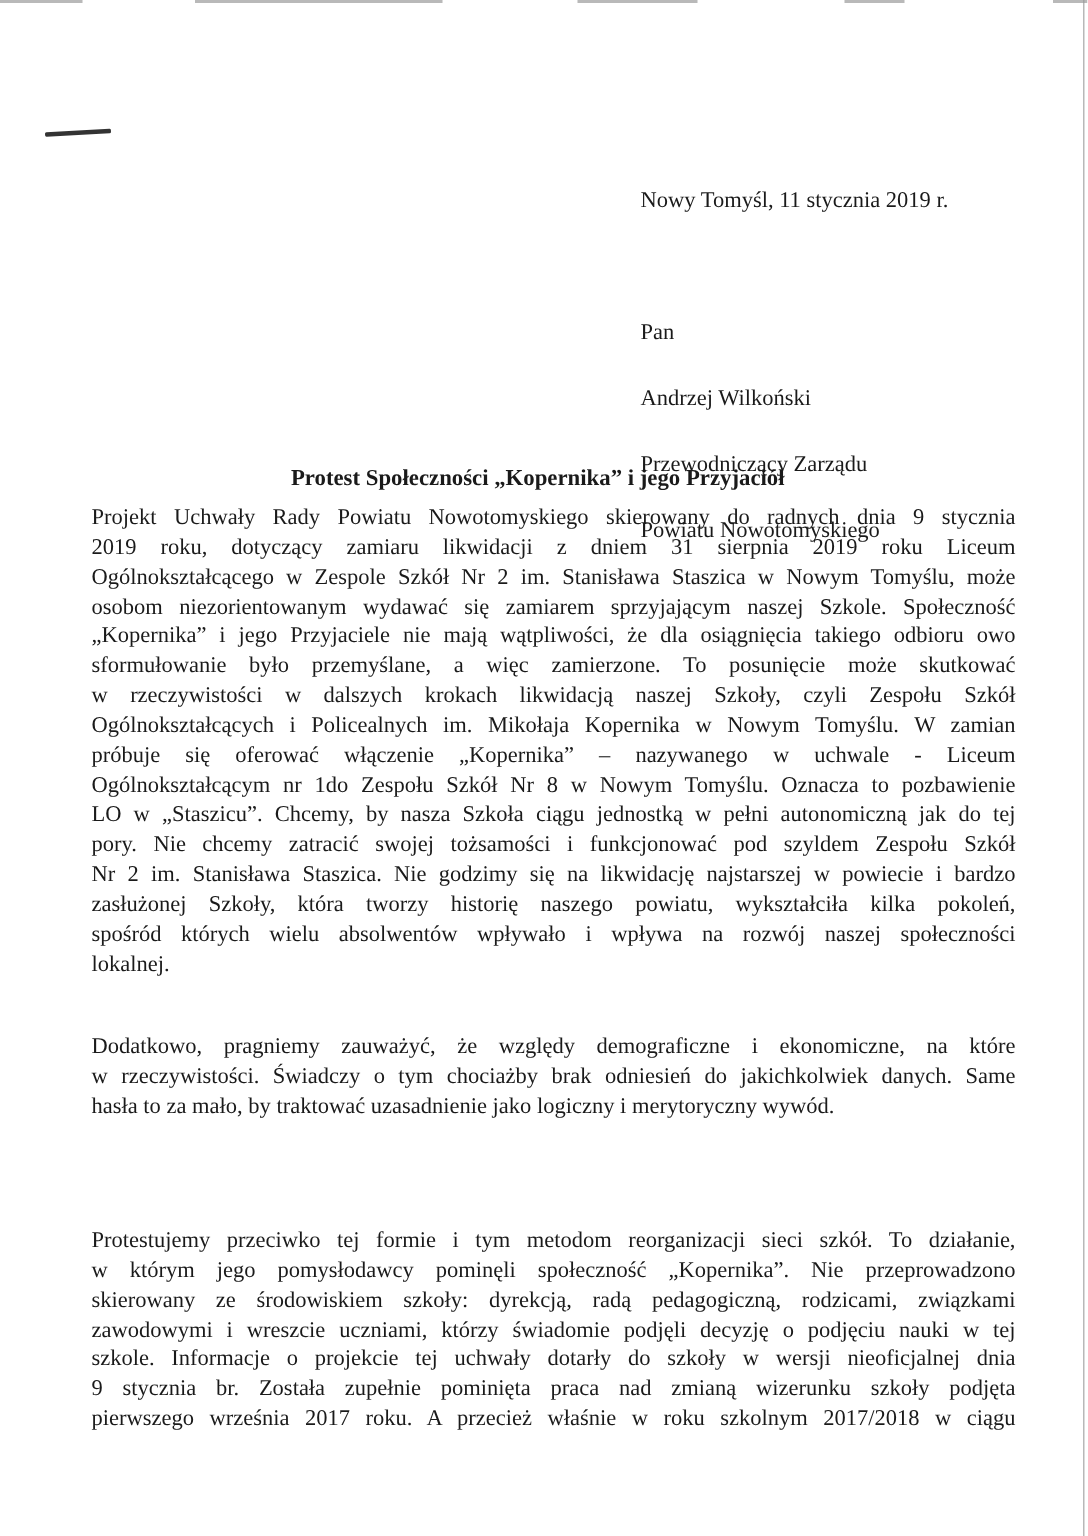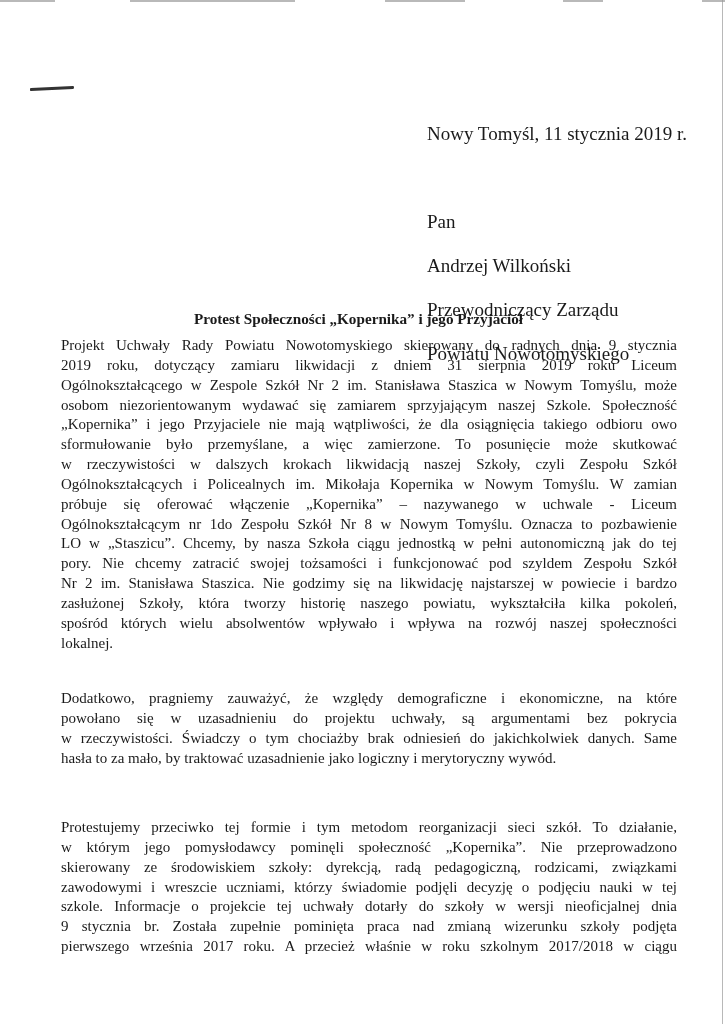--- a/index.html
+++ b/index.html
@@ -3,21 +3,21 @@
 <meta charset="utf-8">
 <style>
   html, body { margin: 0; padding: 0; background: #ffffff; }
   body { width: 725px; height: 1024px; position: relative; overflow: hidden;
          font-family: "Liberation Serif", "DejaVu Serif", serif; color: #1a1a1a; }
   .scan-top { position: absolute; top: 0; left: 0; width: 725px; height: 3px; }
   .scan-top span { position: absolute; top: 0; height: 2px; background: #8a8a8a; opacity: .6; }
   .right-edge { position: absolute; top: 0; right: 2px; width: 1.5px; height: 1024px; background: #9a9a9a; opacity: .7; }
   .stamp-mark { position: absolute; left: 30px; top: 87px; width: 44px; height: 3px; background: #333;
                 transform: rotate(-3deg); border-radius: 1px; }
-  .addr { position: absolute; left: 427px; font-size: 19px; line-height: 20px; white-space: nowrap; }
+  .addr { position: absolute; left: 427px; font-size: 15px; line-height: 20px; white-space: nowrap; }
   .title { position: absolute; left: 0; width: 717px; top: 309px; text-align: center;
            font-weight: bold; font-size: 15.2px; line-height: 20px; }
   .para { position: absolute; left: 61px; width: 616px; }
   .line { display: block; height: 19.85px; line-height: 19.85px; font-size: 15px;
           text-align: justify; text-align-last: justify; white-space: nowrap; overflow: visible; }
   .line.last { text-align-last: left; }
 </style>
 </head>
 <body>
 
@@ -52,21 +52,20 @@
     <span class="line">Ogólnokształcącym nr 1do Zespołu Szkół Nr 8 w Nowym Tomyślu.  Oznacza to pozbawienie</span>
     <span class="line">LO w „Staszicu”. Chcemy, by nasza Szkoła ciągu jednostką w pełni autonomiczną jak do tej</span>
     <span class="line">pory. Nie chcemy zatracić swojej tożsamości i funkcjonować pod szyldem Zespołu Szkół</span>
     <span class="line">Nr 2 im. Stanisława Staszica. Nie godzimy się na likwidację najstarszej w powiecie i bardzo</span>
     <span class="line">zasłużonej Szkoły, która tworzy historię naszego powiatu, wykształciła kilka pokoleń,</span>
     <span class="line">spośród których wielu absolwentów wpływało i wpływa na rozwój naszej społeczności</span>
     <span class="line last">lokalnej.</span>
   </div>
 <div class="para" id="p1" style="top:689px;">
     <span class="line">Dodatkowo, pragniemy zauważyć, że względy demograficzne i ekonomiczne, na które</span>
-    <span class="line">powołano się w uzasadnieniu do projektu uchwały, są argumentami bez pokrycia</span>
     <span class="line">w rzeczywistości. Świadczy o tym chociażby brak odniesień do jakichkolwiek danych. Same</span>
     <span class="line last">hasła to za mało, by traktować uzasadnienie jako logiczny i merytoryczny wywód.</span>
   </div>
 <div class="para" id="p2" style="top:776px;margin-top:42px;">
     <span class="line">Protestujemy przeciwko tej formie i tym metodom reorganizacji sieci szkół. To działanie,</span>
     <span class="line">w którym jego pomysłodawcy pominęli społeczność „Kopernika”. Nie przeprowadzono</span>
     <span class="line">skierowany ze środowiskiem szkoły: dyrekcją, radą pedagogiczną, rodzicami, związkami</span>
     <span class="line">zawodowymi i wreszcie uczniami, którzy świadomie podjęli decyzję o podjęciu nauki w tej</span>
     <span class="line">szkole. Informacje o projekcie tej uchwały dotarły do szkoły w wersji nieoficjalnej dnia</span>
     <span class="line">9 stycznia br. Została zupełnie pominięta praca nad zmianą wizerunku szkoły podjęta</span>

